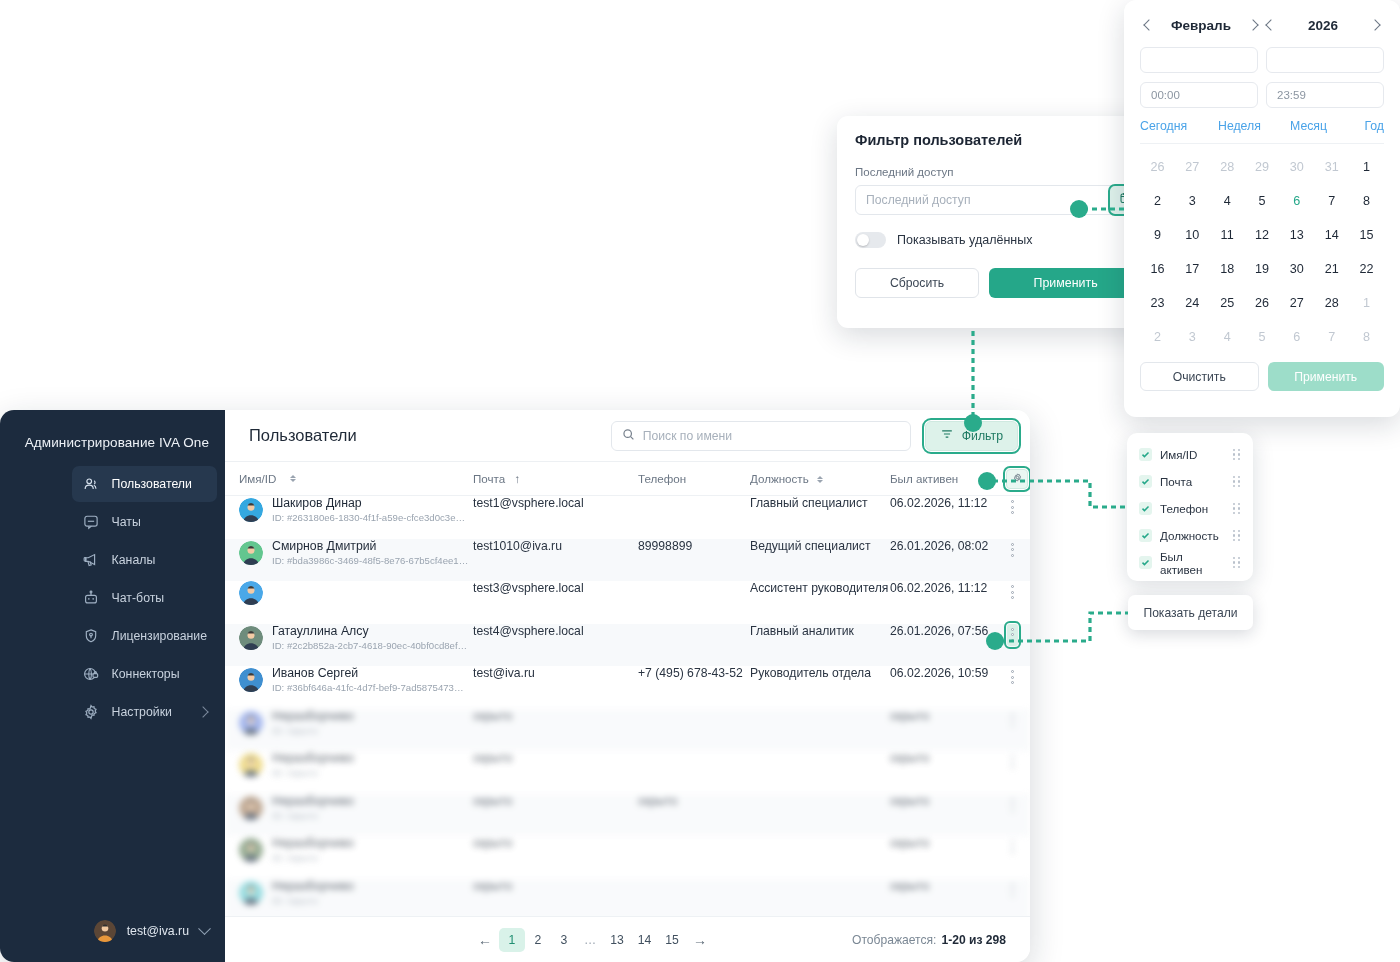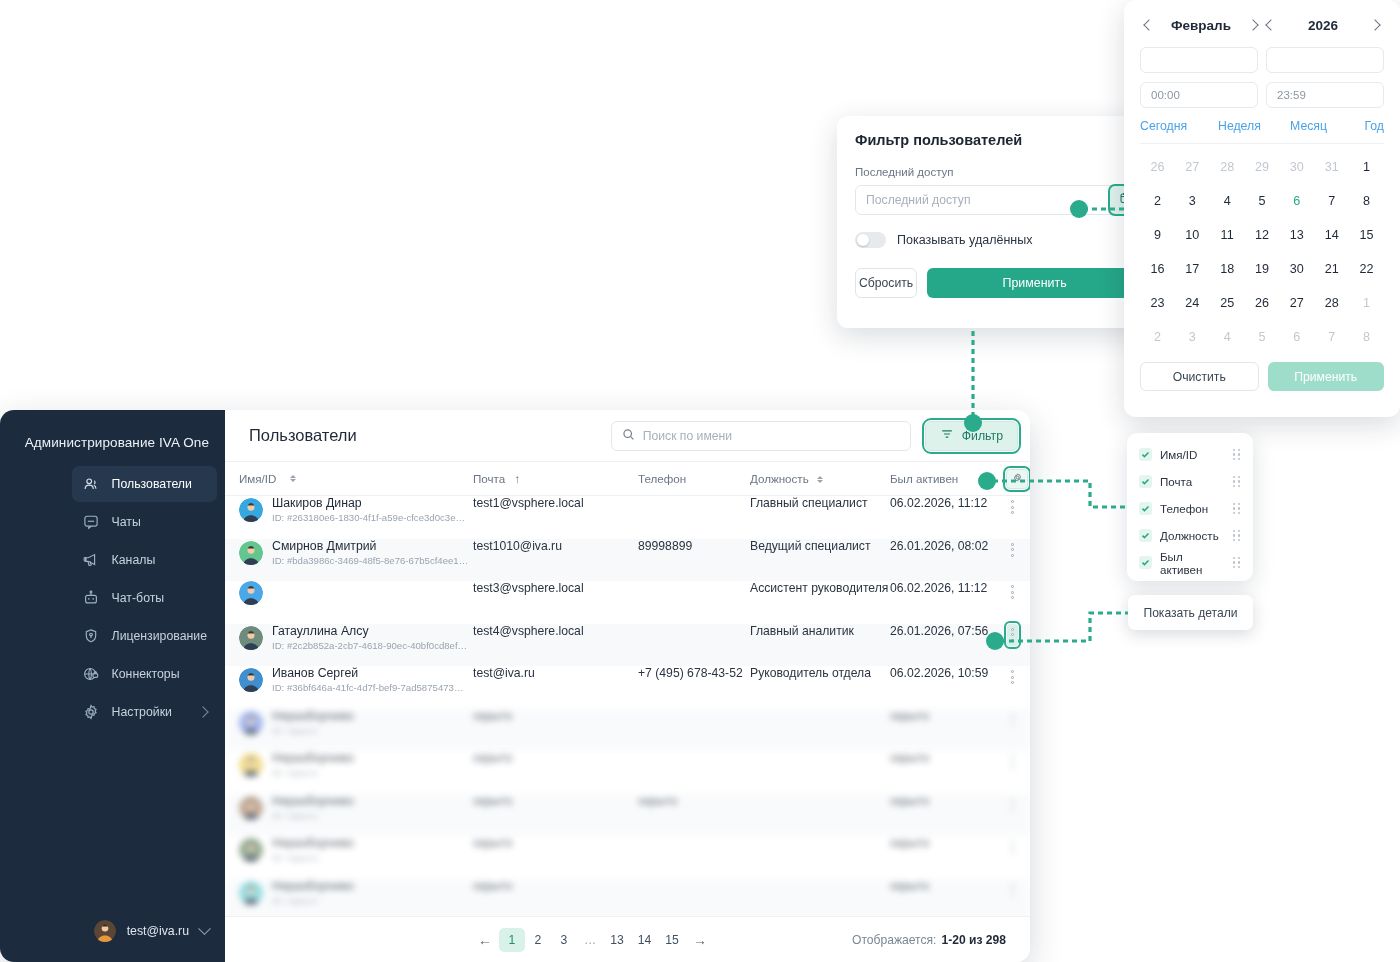--- a/index.html
+++ b/index.html
@@ -150,21 +150,21 @@
     background: #dff2ec; display: flex; align-items: center; justify-content: center;
     cursor: pointer; outline: 2px solid #2aab8b; outline-offset: 0px;
   }
   .toggle-row { display: flex; align-items: center; gap: 11px; margin-top: 17px; }
   .switch { width: 31px; height: 16px; border-radius: 8px; background: #e6e9ed; position: relative; cursor: pointer; }
   .switch::after { content: ""; position: absolute; left: 2px; top: 2px; width: 12px; height: 12px;
                    border-radius: 50%; background: #fff; box-shadow: 0 1px 2px rgba(0,0,0,.2); }
   .toggle-lbl { font-size: 12.5px; color: #2a3442; }
   .dlg-actions { display: flex; gap: 10px; margin-top: 20px; }
   .btn-ghost {
-    height: 30px; padding: 0 3px; border: 1px solid #e0e4e9; border-radius: 6px; background: #fff;
+    height: 30px; padding: 0 34px; border: 1px solid #e0e4e9; border-radius: 6px; background: #fff;
     font-size: 12.2px; color: #3b4654; cursor: pointer; font-family: inherit;
   }
   .btn-primary {
     flex: 1; height: 30px; border: 0; border-radius: 6px; background: #25a789; color: #fff;
     font-size: 12.4px; cursor: pointer; font-family: inherit;
   }
 
   
   .cal-panel {
     position: absolute; left: 1124px; top: 0; width: 276px; height: 417px;

